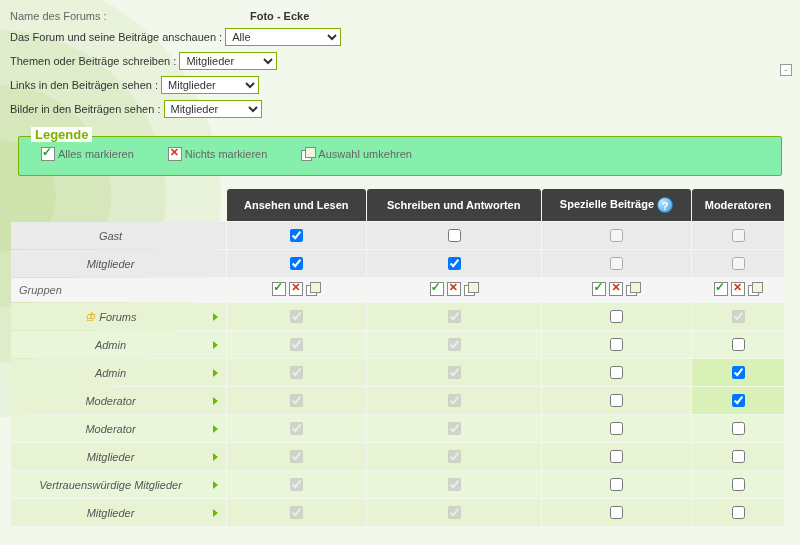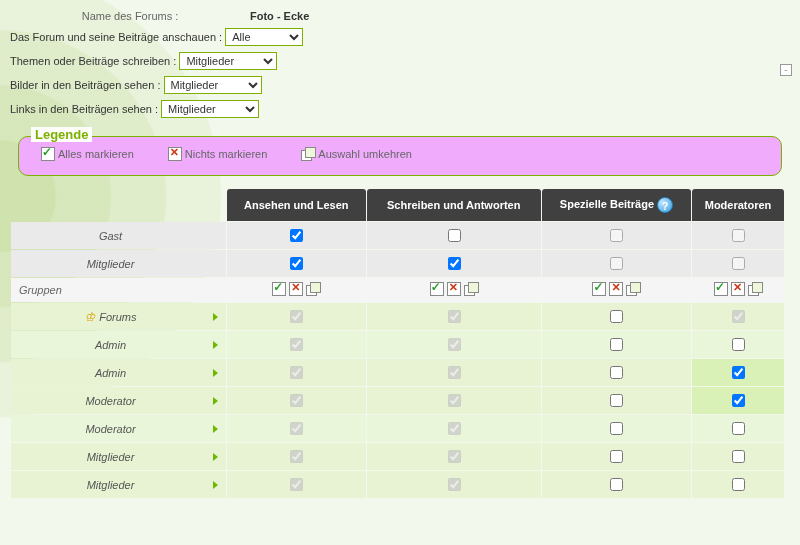--- a/index.html
+++ b/index.html
@@ -14,37 +14,37 @@
       radial-gradient(440px circle at 0% 36%,  rgba(130,180,40,0.09) 165px, transparent 167px),
       radial-gradient(440px circle at 0% 36%,  rgba(130,180,40,0.09) 110px, transparent 112px),
       radial-gradient(440px circle at 0% 36%,  rgba(130,180,40,0.09) 55px,  transparent 57px),
       #f3f8ec;
     background-repeat: no-repeat;
     width: 800px;
     height: 545px;
     overflow: hidden;
   }
   .settings-row { display: flex; margin-bottom: 6px; align-items: center; }
-  .settings-label-col { width: 240px; color: #666; text-align: center; }
+  .settings-label-col { width: 240px; color: #666; }
   .settings-value-col { flex: 1; color: #333; display: flex; align-items: center; flex-wrap: wrap; gap: 4px; }
   .settings-value-col .sub { margin-bottom: 6px; }
   select {
     border: 1px solid #7db000;
     background: #fff;
     color: #333;
     font-size: 11px;
     padding: 1px 2px;
     height: 18px;
   }
-  .sel-alle { width: 78px; }
+  .sel-alle { width: 116px; }
   .sel-mit  { width: 98px; }
   .legend-box {
     border: 1px solid #7db000;
-    border-radius: 10px;
-    background: #f0abfc;
+    border-radius: 2px;
+    background: #86efac;
     margin: 12px 8px 12px 8px;
     padding: 10px 16px 14px 16px;
     position: relative;
   }
   .legend-title {
     position: absolute;
     top: -10px; left: 12px;
     background: #fdfefb;
     padding: 0 4px;
     color: #7db000;
@@ -146,25 +146,25 @@
   <div class="settings-value-col" style="display:block;">
     <div class="sub">
       <span>Das Forum und seine Beiträge anschauen :</span>
       <select class="sel-alle"><option>Alle</option></select>
     </div>
     <div class="sub">
       <span>Themen oder Beiträge schreiben :</span>
       <select class="sel-mit"><option>Mitglieder</option></select>
     </div>
     <div class="sub">
+      <span>Links in den Beiträgen sehen :</span>
+      <select class="sel-mit"><option>Mitglieder</option></select>
+    </div>
+    <div class="sub">
       <span>Bilder in den Beiträgen sehen :</span>
-      <select class="sel-mit"><option>Mitglieder</option></select>
-    </div>
-    <div class="sub">
-      <span>Links in den Beiträgen sehen :</span>
       <select class="sel-mit"><option>Mitglieder</option></select>
     </div>
   </div>
 </div>
 
 <div class="collapse-toggle">-</div>
 
 <div class="legend-box">
   <div class="legend-title">Legende</div>
   <div class="legend-items">
@@ -268,20 +268,27 @@
         <td><input type="checkbox" style=""></td>
         <td><input type="checkbox" style=""></td>
       </tr>
       <tr class="kind-group">
         <td class="name-col"><span>Mitglieder</span><span class="arrow"></span></td>
         <td><input type="checkbox" class="locked" disabled="" checked="" style=""></td>
         <td><input type="checkbox" class="locked" disabled="" checked="" style=""></td>
         <td><input type="checkbox" style=""></td>
         <td><input type="checkbox" style=""></td>
       </tr>
+      <tr class="kind-group even">
+        <td class="name-col"><span>Vertrauenswürdige Mitglieder</span><span class="arrow"></span></td>
+        <td><input type="checkbox" class="locked" disabled="" checked="" style=""></td>
+        <td><input type="checkbox" class="locked" disabled="" checked="" style=""></td>
+        <td><input type="checkbox" style=""></td>
+        <td><input type="checkbox" style=""></td>
+      </tr>
       <tr class="kind-group">
         <td class="name-col"><span>Mitglieder</span><span class="arrow"></span></td>
         <td><input type="checkbox" class="locked" disabled="" checked="" style=""></td>
         <td><input type="checkbox" class="locked" disabled="" checked="" style=""></td>
         <td><input type="checkbox" style=""></td>
         <td><input type="checkbox" style=""></td>
       </tr>
     </tbody>
 </table>
 

